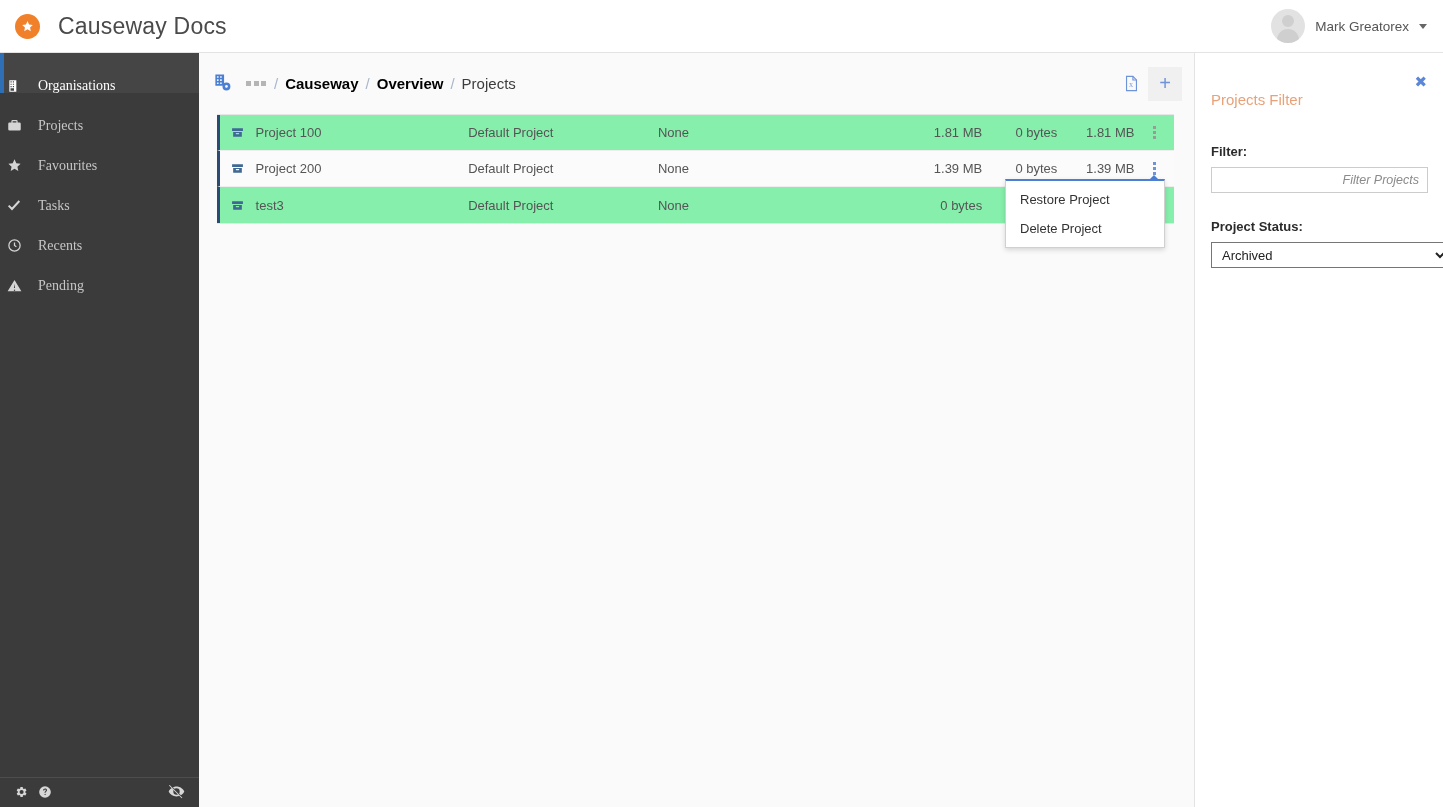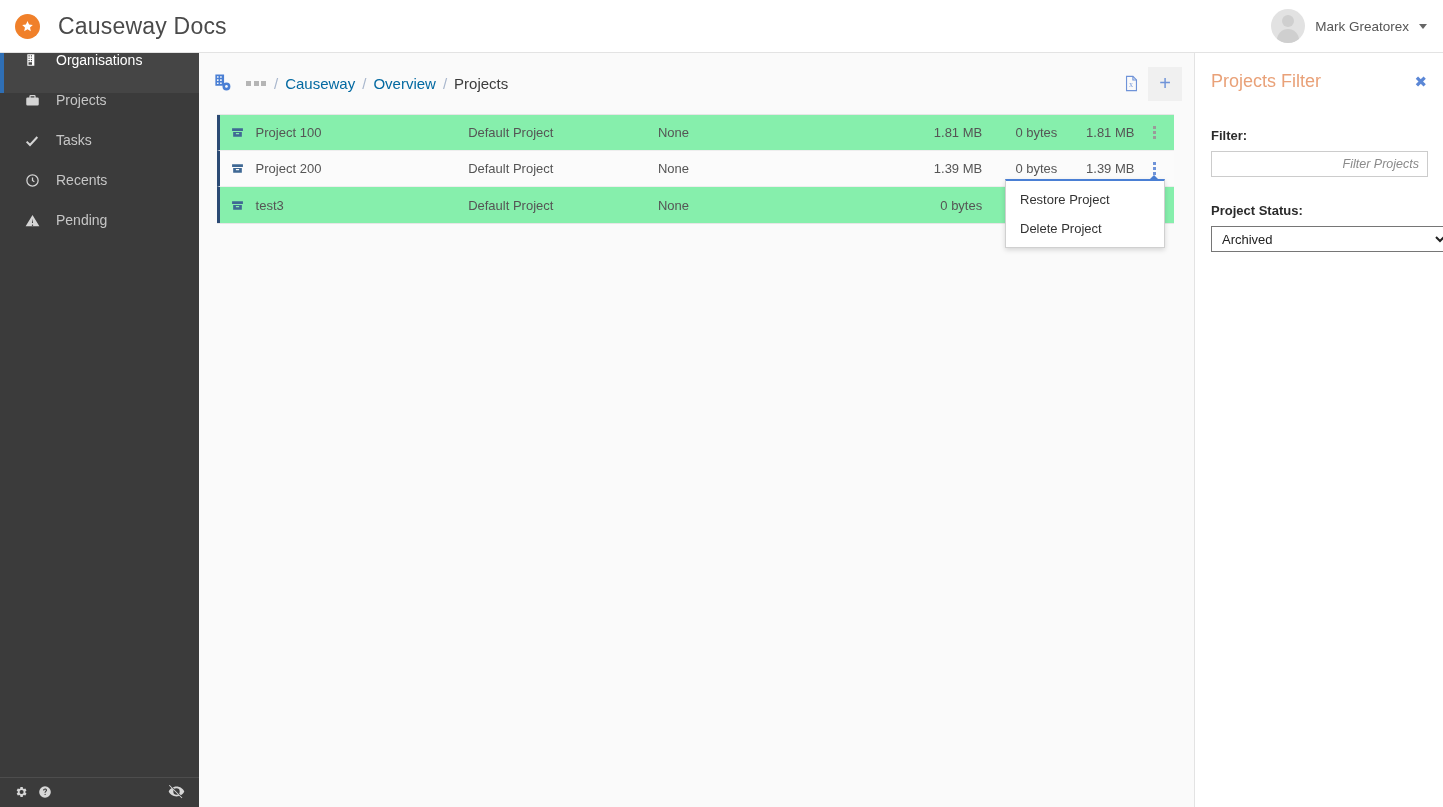--- a/index.html
+++ b/index.html
@@ -54,24 +54,24 @@
     border-right: 4.5px solid transparent; border-top: 5px solid #666;
   }
 
   
   .sidebar {
     position: absolute; top: 53px; left: 0;
     width: 199px; height: 754px;
     background: #3b3b3b;
   }
   .nav-item {
-    height: 40px; display: flex; align-items: flex-start;
-    padding-left: 18px; cursor: pointer;
+    height: 40px; display: flex; align-items: flex-end;
+    cursor: pointer;
     border-left: 4px solid transparent;
-    color: #c6c6c6; font-size: 14px;
+    color: #c6c6c6; font-size: 14px; font-family: Liberation Serif, serif;
   }
   .nav-item.active {
     background: #454545; border-left-color: #2f6fb5; color: #ffffff;
   }
   .nav-item .nav-icon {
     width: 20px; display: inline-flex; align-items: center;
     justify-content: center; margin-right: 14px;
     color: #d5d5d5; font-size: 14px;
   }
   .nav-item.active .nav-icon { color: #ffffff; }
@@ -97,21 +97,21 @@
     padding: 0 12px 0 14px; background: #fafafa;
   }
   .ctx-icon {
     color: #4a7fd4; font-size: 19px; line-height: 1;
     margin-right: 14px; display: inline-block;
   }
   .breadcrumb { display: flex; align-items: center; gap: 7px; font-size: 15px; }
   .bc-ellipsis { display: flex; gap: 2.5px; align-items: center; margin-right: 1px; }
   .bc-ellipsis i { width: 5px; height: 5px; background: #b5b5b5; display: block; }
   .bc-sep { color: #a8b6cc; }
-  .bc-link { color: #0369a1; cursor: pointer; }
+  .bc-link { color: #000000; cursor: pointer; font-weight: bold; }
   .bc-current { color: #3c3c3c; }
   .header-actions { margin-left: auto; display: flex; align-items: center; }
   .hdr-btn {
     width: 34px; height: 32px; display: flex; align-items: center;
     justify-content: center; cursor: pointer; color: #6f93d8;
   }
   .hdr-btn.plus { background: #f0f0f0; width: 34px; height: 34px; font-size: 20px; }
 
   
   .table {
@@ -168,21 +168,21 @@
   }
 
   
   .filter-panel {
     position: absolute; top: 53px; left: 1194px;
     width: 249px; height: 754px;
     background: #ffffff; border-left: 1px solid #e3e3e3;
     padding: 18px 16px;
   }
   .fp-head { display: flex; align-items: flex-start; }
-  .fp-title { font-size: 18px; color: #e9a178; font-weight: 400; }
+  .fp-title { font-size: 15px; color: #e9a178; font-weight: 400; margin-top: 20px; }
   .fp-close {
     margin-left: auto; color: #5b87d6; font-size: 15px;
     cursor: pointer; line-height: 1; margin-top: 3px;
   }
   .fp-label {
     font-size: 13px; font-weight: bold; color: #2b2b2b;
     margin-top: 36px; margin-bottom: 8px;
   }
   .fp-input {
     width: 217px; height: 26px;
@@ -232,20 +232,28 @@
 
   <div class="nav-item">
     <span class="nav-icon">
       <svg width="15" height="15" viewBox="0 0 24 24" fill="currentColor">
         <path d="M9 3h6a2 2 0 0 1 2 2v2h3a2 2 0 0 1 2 2v9a2 2 0 0 1-2 2H4a2 2 0 0 1-2-2V9a2 2 0 0 1 2-2h3V5a2 2 0 0 1 2-2zm0 2v2h6V5H9z"></path>
       </svg>
     </span>
     <span class="nav-label">Projects</span>
   </div>
 
+  <div class="nav-item">
+    <span class="nav-icon">
+      <svg width="15" height="15" viewBox="0 0 24 24" fill="currentColor">
+        <path d="M12 2l2.9 6.3 6.9.8-5.1 4.7 1.4 6.8L12 17.2 5.9 20.6l1.4-6.8L2.2 9.1l6.9-.8z"></path>
+      </svg>
+    </span>
+    <span class="nav-label">Favourites</span>
+  </div>
 
   <div class="nav-item">
     <span class="nav-icon">
       <svg width="16" height="16" viewBox="0 0 24 24" fill="none" stroke="currentColor" stroke-width="3">
         <path d="M4 13l5 5L20 6"></path>
       </svg>
     </span>
     <span class="nav-label">Tasks</span>
   </div>
 

